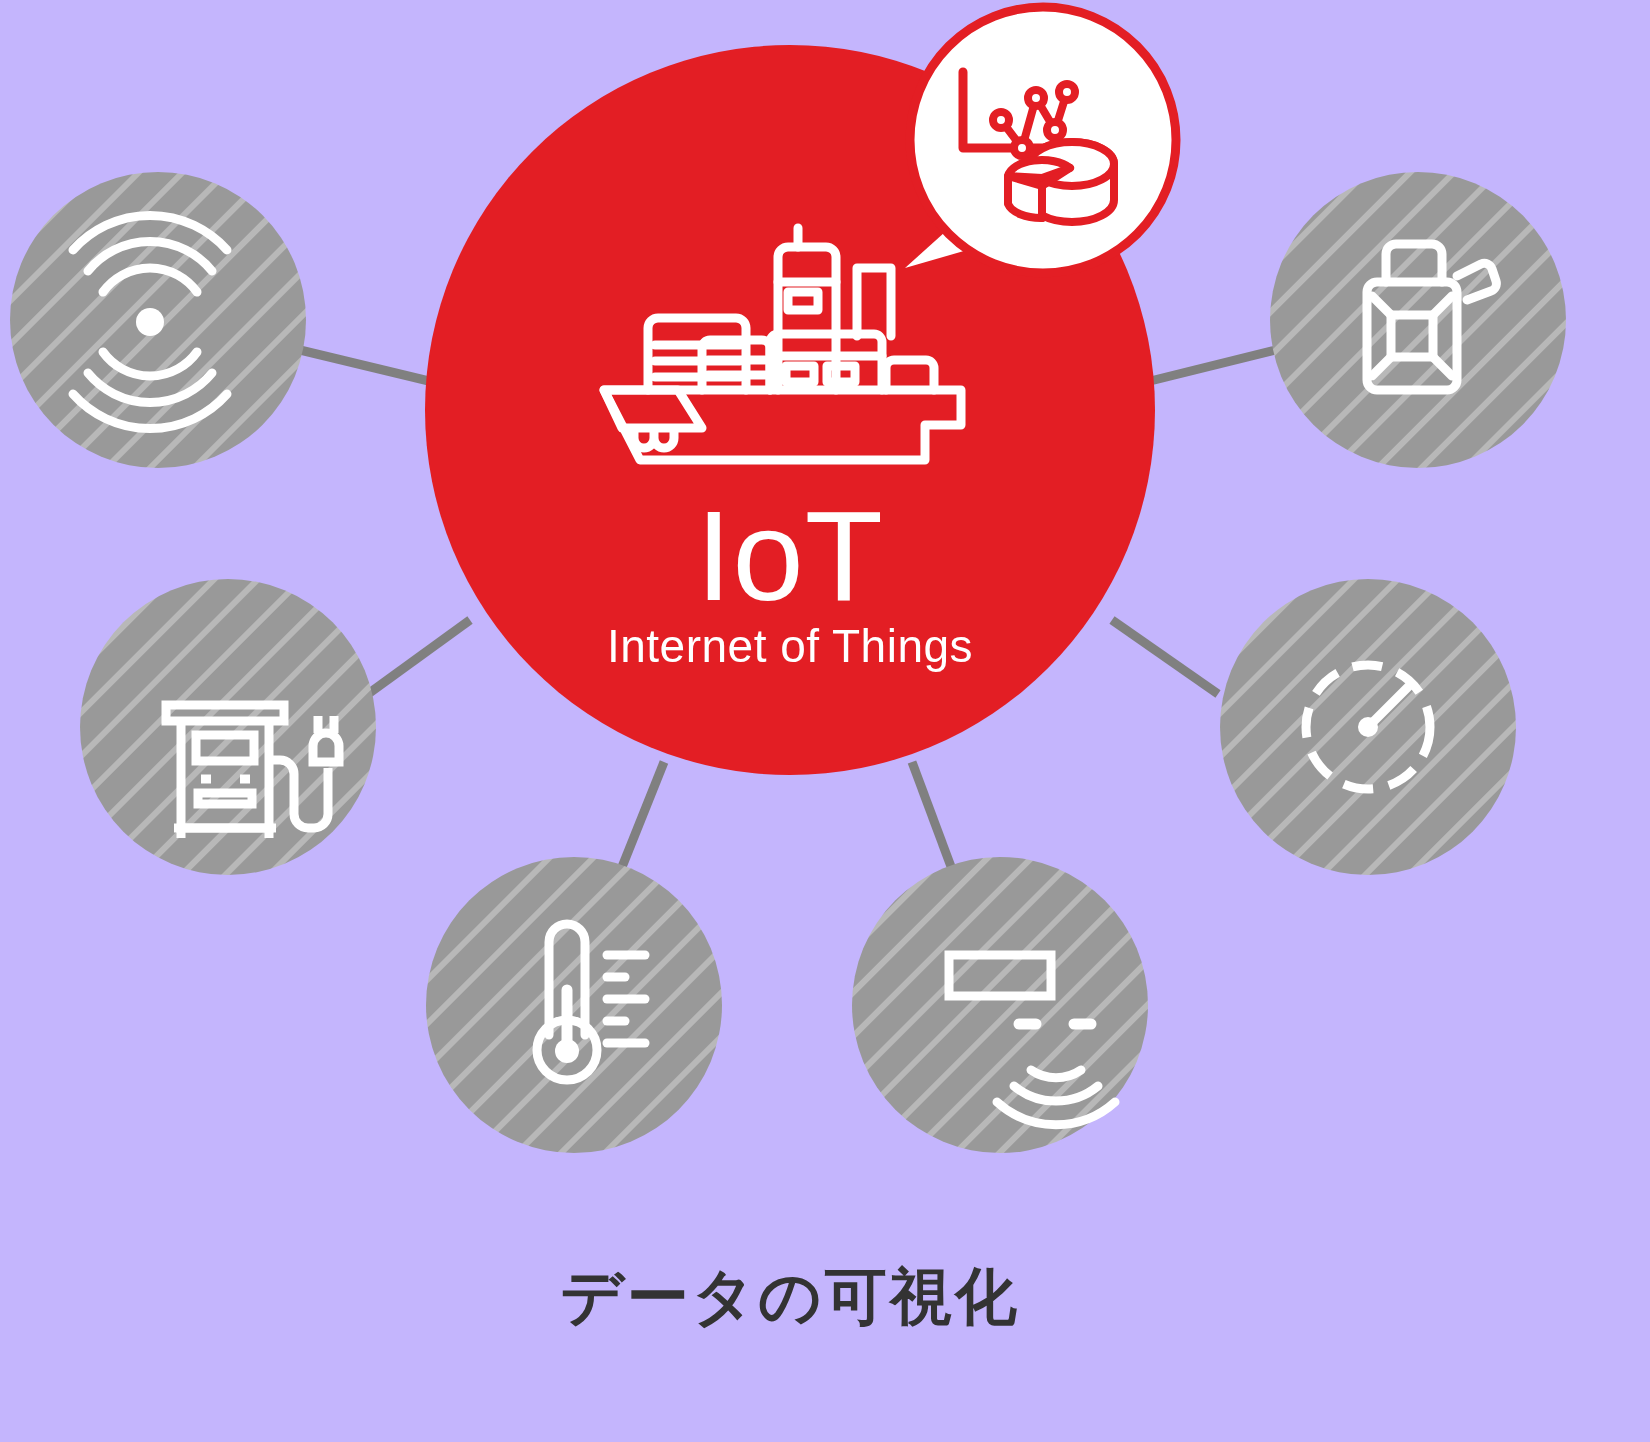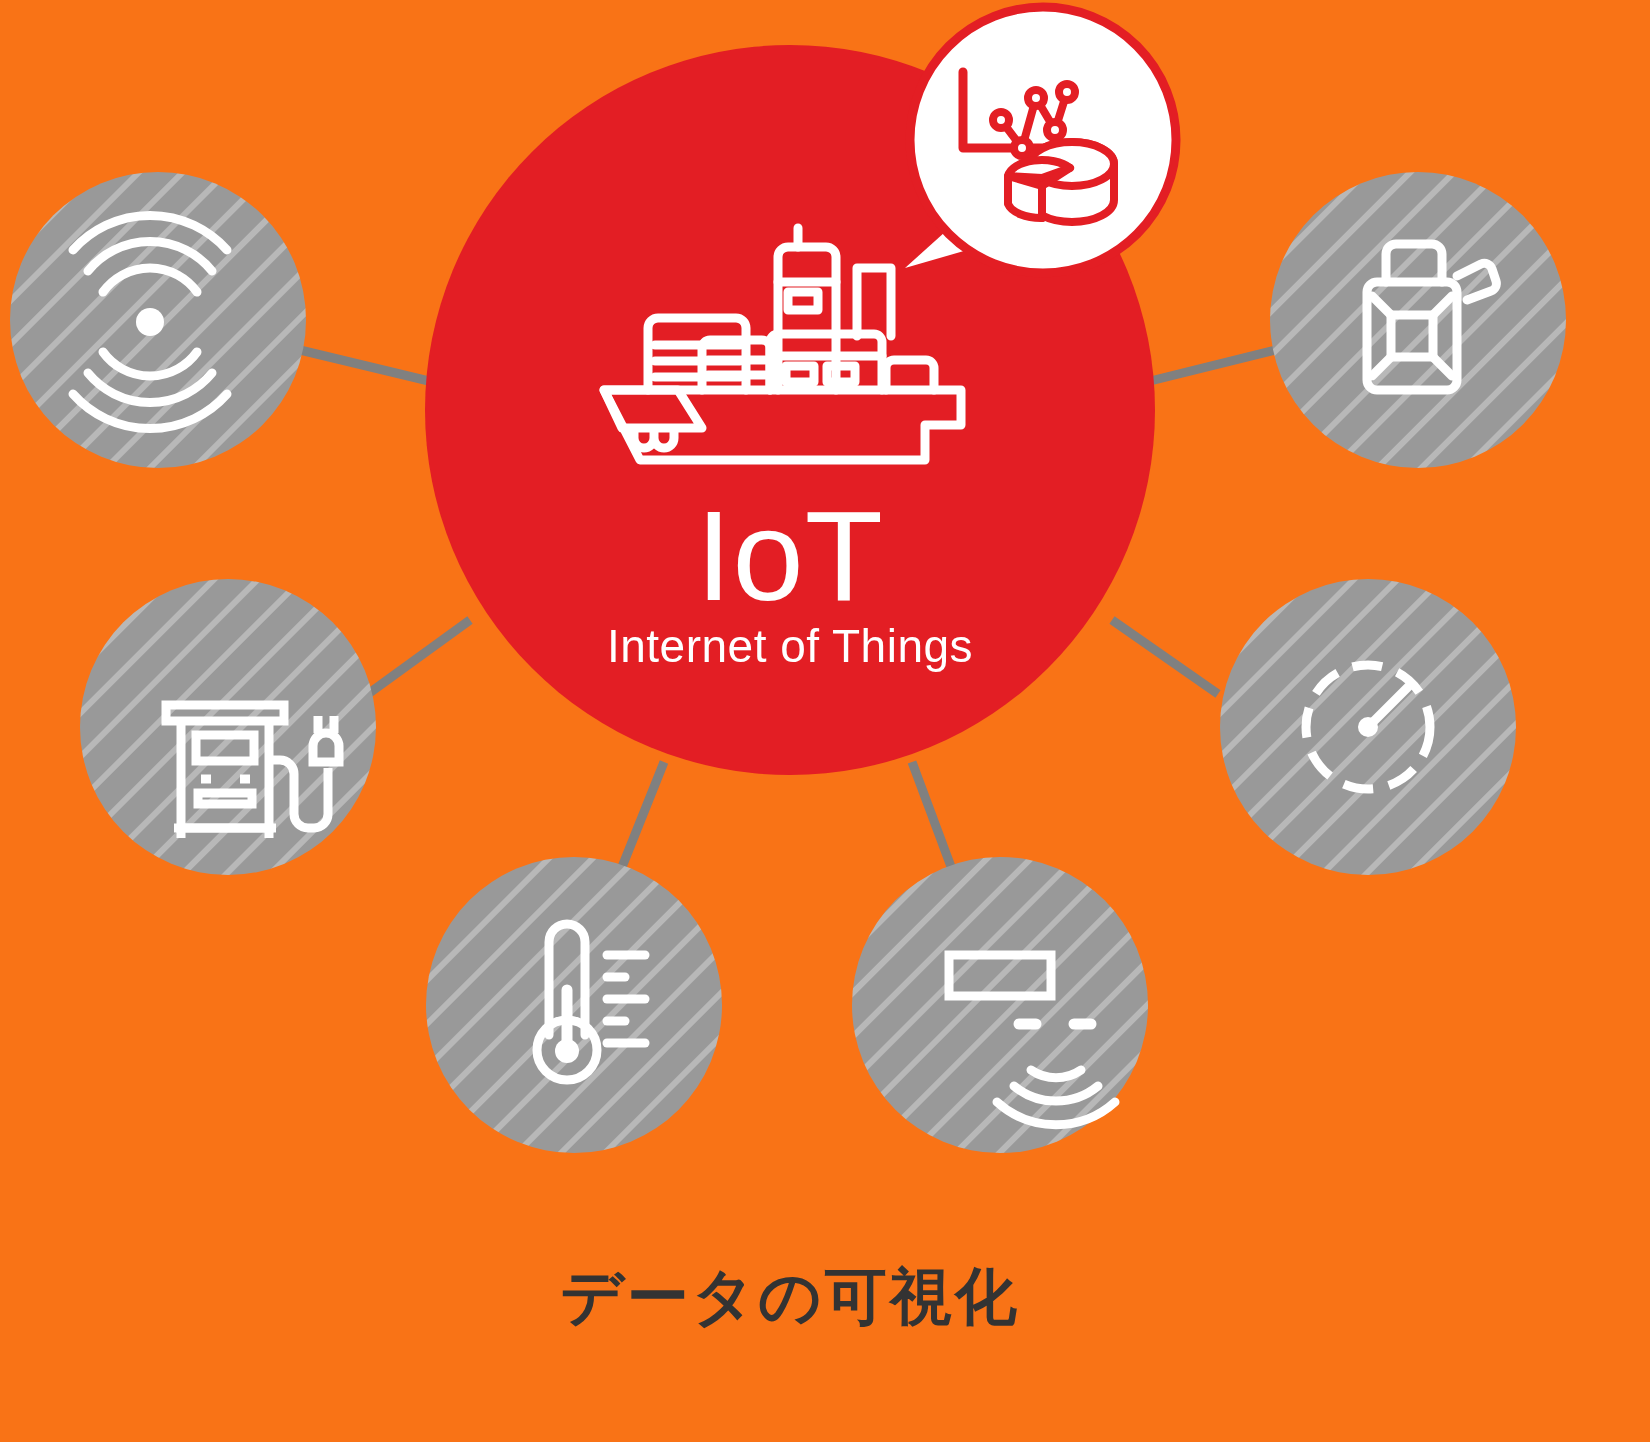--- a/index.html
+++ b/index.html
@@ -7,21 +7,21 @@
     padding: 0;
     background: #ffffff;
   }
   body {
     font-family: "Liberation Sans", "DejaVu Sans", sans-serif;
   }
   #stage {
     position: relative;
     width: 1650px;
     height: 1442px;
-    background: #f97316;
+    background: #c4b5fd;
     overflow: hidden;
   }
   #diagram-svg {
     position: absolute;
     left: 0;
     top: 0;
     width: 1650px;
     height: 1442px;
     display: block;
   }

